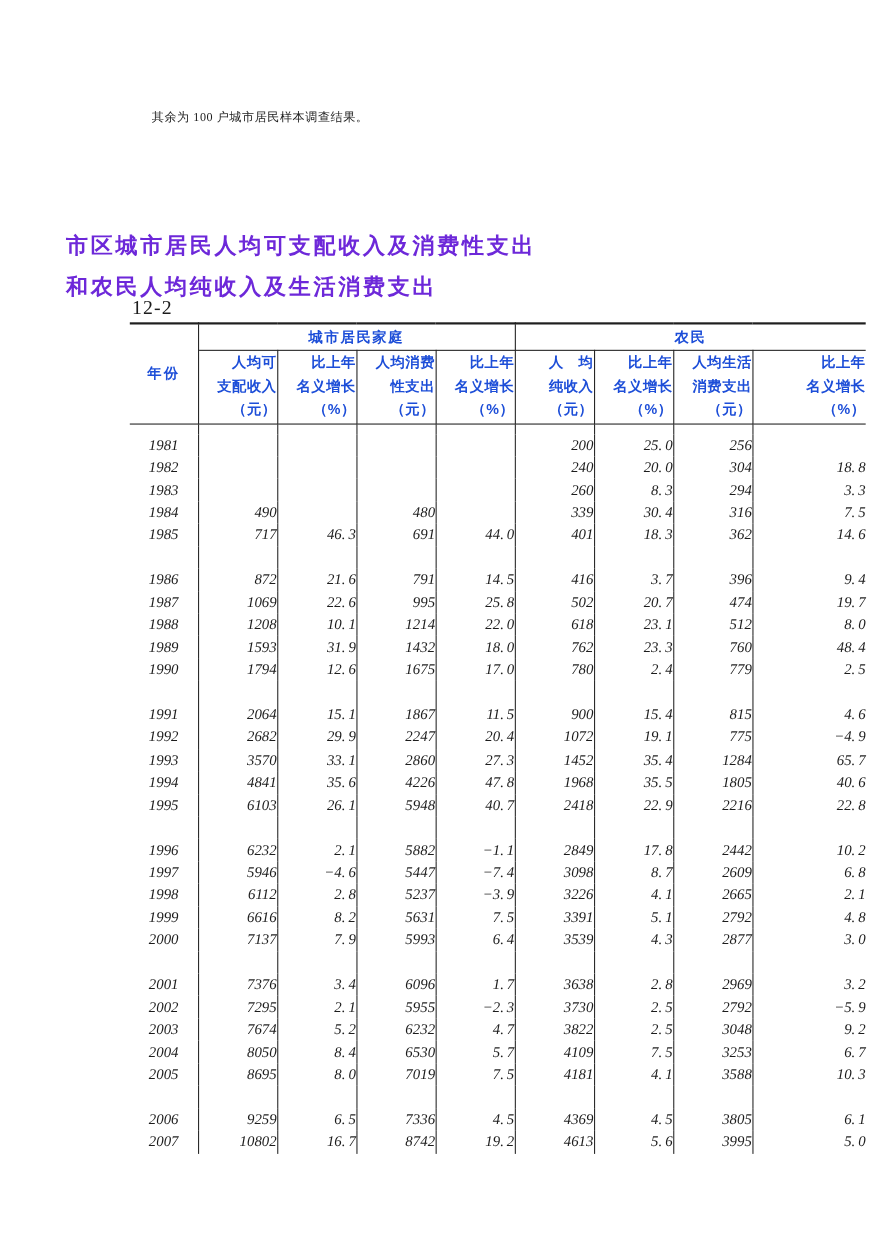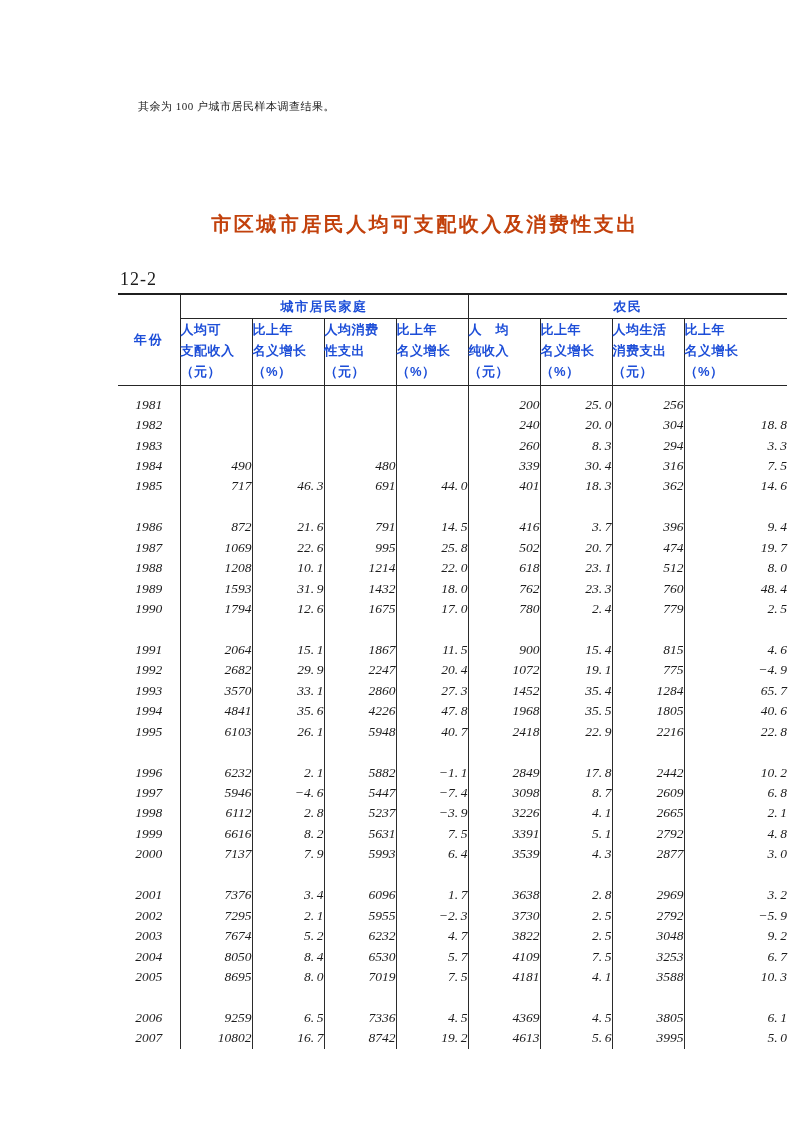--- a/index.html
+++ b/index.html
@@ -10,24 +10,23 @@
     font-family:"Liberation Serif", serif;
     color:#1c1c1c;
     overflow:hidden;
   }
   .note {
     position:absolute; left:138px; top:99px;
     font-size:11px; letter-spacing:0.5px;
   }
   .title-block {
     position:absolute; left:60px; top:206px; width:730px;
-    text-align:center;
     font-family:"Liberation Sans", sans-serif;
     font-weight:bold; font-size:20px; letter-spacing:2.5px;
-    line-height:37px; color:#c2410c;
+    line-height:37px; color:#6d28d9;
   }
   .table-number {
     position:absolute; left:120px; top:269px;
     font-size:18px; letter-spacing:1px;
   }
   table.main {
     position:absolute; left:118px; top:293px; width:669px;
     border-collapse:collapse; table-layout:fixed;
     border-top:2.5px solid #1f1f1f;
   }
@@ -43,35 +42,36 @@
   .vr { border-right:1.2px solid #262626; }
   .year-th {
     border-right:1.2px solid #262626;
     border-bottom:1.2px solid #262626;
     text-align:center; vertical-align:middle; letter-spacing:2px;
   }
   .sub {
     height:66px; vertical-align:top; padding-top:4px;
     border-bottom:1.2px solid #262626;
   }
-  .sub div { line-height:21px; text-align:left; letter-spacing:0.5px; }
+  .sub div { line-height:21px; text-align:right; letter-spacing:0.5px; }
   tbody tr { height:20.45px;font-style:italic; }
   tbody td { font-size:13.5px; color:#1c1c1c; }
   .c-year { text-align:center; border-right:1px solid #2b2b2b; }
   .c-num  { text-align:right; padding-right:13px; border-right:1px solid #2b2b2b; }
   .c-last { border-right:none; padding-right:40px; }
   tr.spacer { height:9px; }
 </style>
 </head>
 <body>
 
 <div class="note">其余为 100 户城市居民样本调查结果。</div>
 
 <div class="title-block">
   <div>市区城市居民人均可支配收入及消费性支出</div>
+  <div>和农民人均纯收入及生活消费支出</div>
 </div>
 
 <div class="table-number">12-2</div>
 
 <table class="main">
   <colgroup>
     <col style="width:62px">
     <col style="width:72px">
       <col style="width:72px">
       <col style="width:72px">

